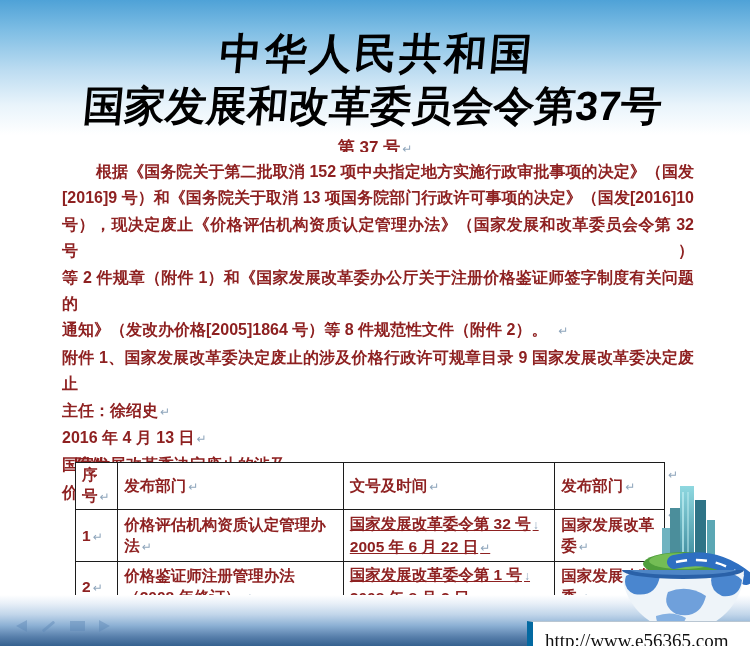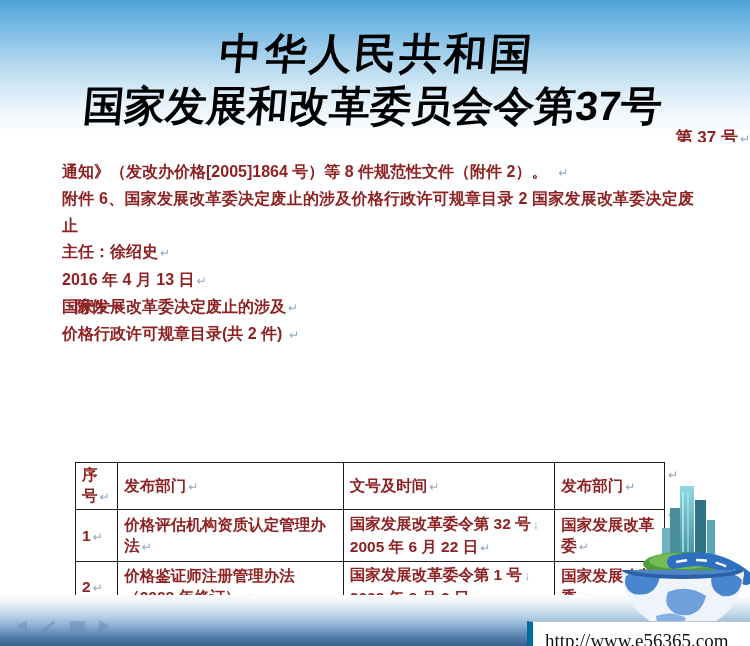--- a/index.html
+++ b/index.html
@@ -13,22 +13,22 @@
   .sky {
     position:absolute; left:0; top:0; width:750px; height:135px;
     background:linear-gradient(180deg,#4fa2d7 0%, #7dbde4 22%, #bcdcf1 52%, #e9f4fb 78%, #ffffff 100%);
   }
   
   .title-wrap { position:absolute; left:0; top:28px; width:750px; text-align:center; color:#000; transform:skewX(-5deg); }
   .title-1 { font-size:42px; font-weight:900; line-height:52px; letter-spacing:3px; }
   .title-2 { font-size:41px; font-weight:900; line-height:52px; letter-spacing:0px; }
   
   .clipped-heading {
-    position:absolute; left:0; top:128px; width:750px; height:14px; overflow:hidden;
-    text-align:right; color:#8e2121; font-weight:bold; font-size:17px; line-height:20px;
+    position:absolute; left:0; top:138px; width:750px; height:14px; overflow:hidden;
+    text-align:center; color:#8e2121; font-weight:bold; font-size:17px; line-height:20px;
   }
   
   .doc {
     position:absolute; left:62px; top:159px; width:632px;
     color:#8e2121; font-size:16px; line-height:26.4px; font-weight:600;
   }
   .doc .ln { white-space:nowrap; }
   .doc .jl { white-space:normal; text-align:justify; text-align-last:justify; }
   .doc .ctr { text-align:left; white-space:normal; }
   .doc .rel { position:relative; }
@@ -44,21 +44,21 @@
   table.catalog td, table.catalog th {
     border:1.6px solid #1c1c1c; padding:2px 6px; vertical-align:middle; text-align:left;
   }
   table.catalog th { font-weight:bold; height:29px; }
   .col-no { width:43px;margin-top:13px; }
   .col-name { width:240px; }
   .col-doc { width:226px; }
   .col-dept { width:117px; }
   .row-h1 td { height:52px; }
   .row-h2 td { height:50px; }
-  .doc-lines { line-height:22px; }
+  .doc-lines { line-height:22px;text-decoration:underline; }
   .row-end-marks { position:absolute; left:668px; width:20px; color:#8fa6bc; font-size:12px; }
   
   .water {
     position:absolute; left:0; top:595px; width:750px; height:51px;
     background:linear-gradient(180deg,#ffffff 0%, #e9f0f8 16%, #c2d6ea 38%, #8cb0d4 60%, #587fab 82%, #35618f 100%);
   }
   
   .nav { position:absolute; left:16px; top:618px; height:16px; display:flex; gap:14px; align-items:center; opacity:.45; }
   .tri-l { width:0; height:0; border-top:6px solid transparent; border-bottom:6px solid transparent; border-right:11px solid #5d87b6; }
   .tri-r { width:0; height:0; border-top:6px solid transparent; border-bottom:6px solid transparent; border-left:11px solid #5d87b6; }
@@ -82,22 +82,26 @@
 <div class="title-wrap">
   <div class="title-1">中华人民共和国</div>
   <div class="title-2">国家发展和改革委员会令第37号</div>
 </div>
 
 <div class="clipped-heading">
   <span>第 37 号</span><span class="pm">↵</span>
 </div>
 
 <div class="doc">
+  <div class="ln jl" style="text-indent:34px">根据《国务院关于第二批取消 152 项中央指定地方实施行政审批事项的决定》（国发</div>
+  <div class="ln jl">[2016]9 号）和《国务院关于取消 13 项国务院部门行政许可事项的决定》（国发[2016]10</div>
+  <div class="ln jl">号），现决定废止《价格评估机构资质认定管理办法》（国家发展和改革委员会令第 32 号）</div>
+  <div class="ln jl">等 2 件规章（附件 1）和《国家发展改革委办公厅关于注册价格鉴证师签字制度有关问题的</div>
   <div class="ln"><span>通知》（发改办价格[2005]1864 号）等 8 件规范性文件（附件 2）。</span>&nbsp;&nbsp;<span class="pm">↵</span></div>
-  <div class="ln jl">附件 6、国家发展改革委决定废止的涉及价格行政许可规章目录 2 国家发展改革委决定废止</div>
+  <div class="ln jl">附件 1、国家发展改革委决定废止的涉及价格行政许可规章目录 9 国家发展改革委决定废止</div>
   <div class="ctr"><span>主任：徐绍史</span><span class="pm">↵</span></div>
   <div class="ctr"><span>2016 年 4 月 13 日</span><span class="pm">↵</span></div>
   <div class="ctr rel">
     <span class="attach-label">附件一</span>
     <span>国家发展改革委决定废止的涉及</span><span class="pm">↵</span>
   </div>
   <div class="ctr"><span>价格行政许可规章目录(共 2 件)</span>&nbsp;<span class="pm">↵</span></div>
 </div>
 
 <table class="catalog">

